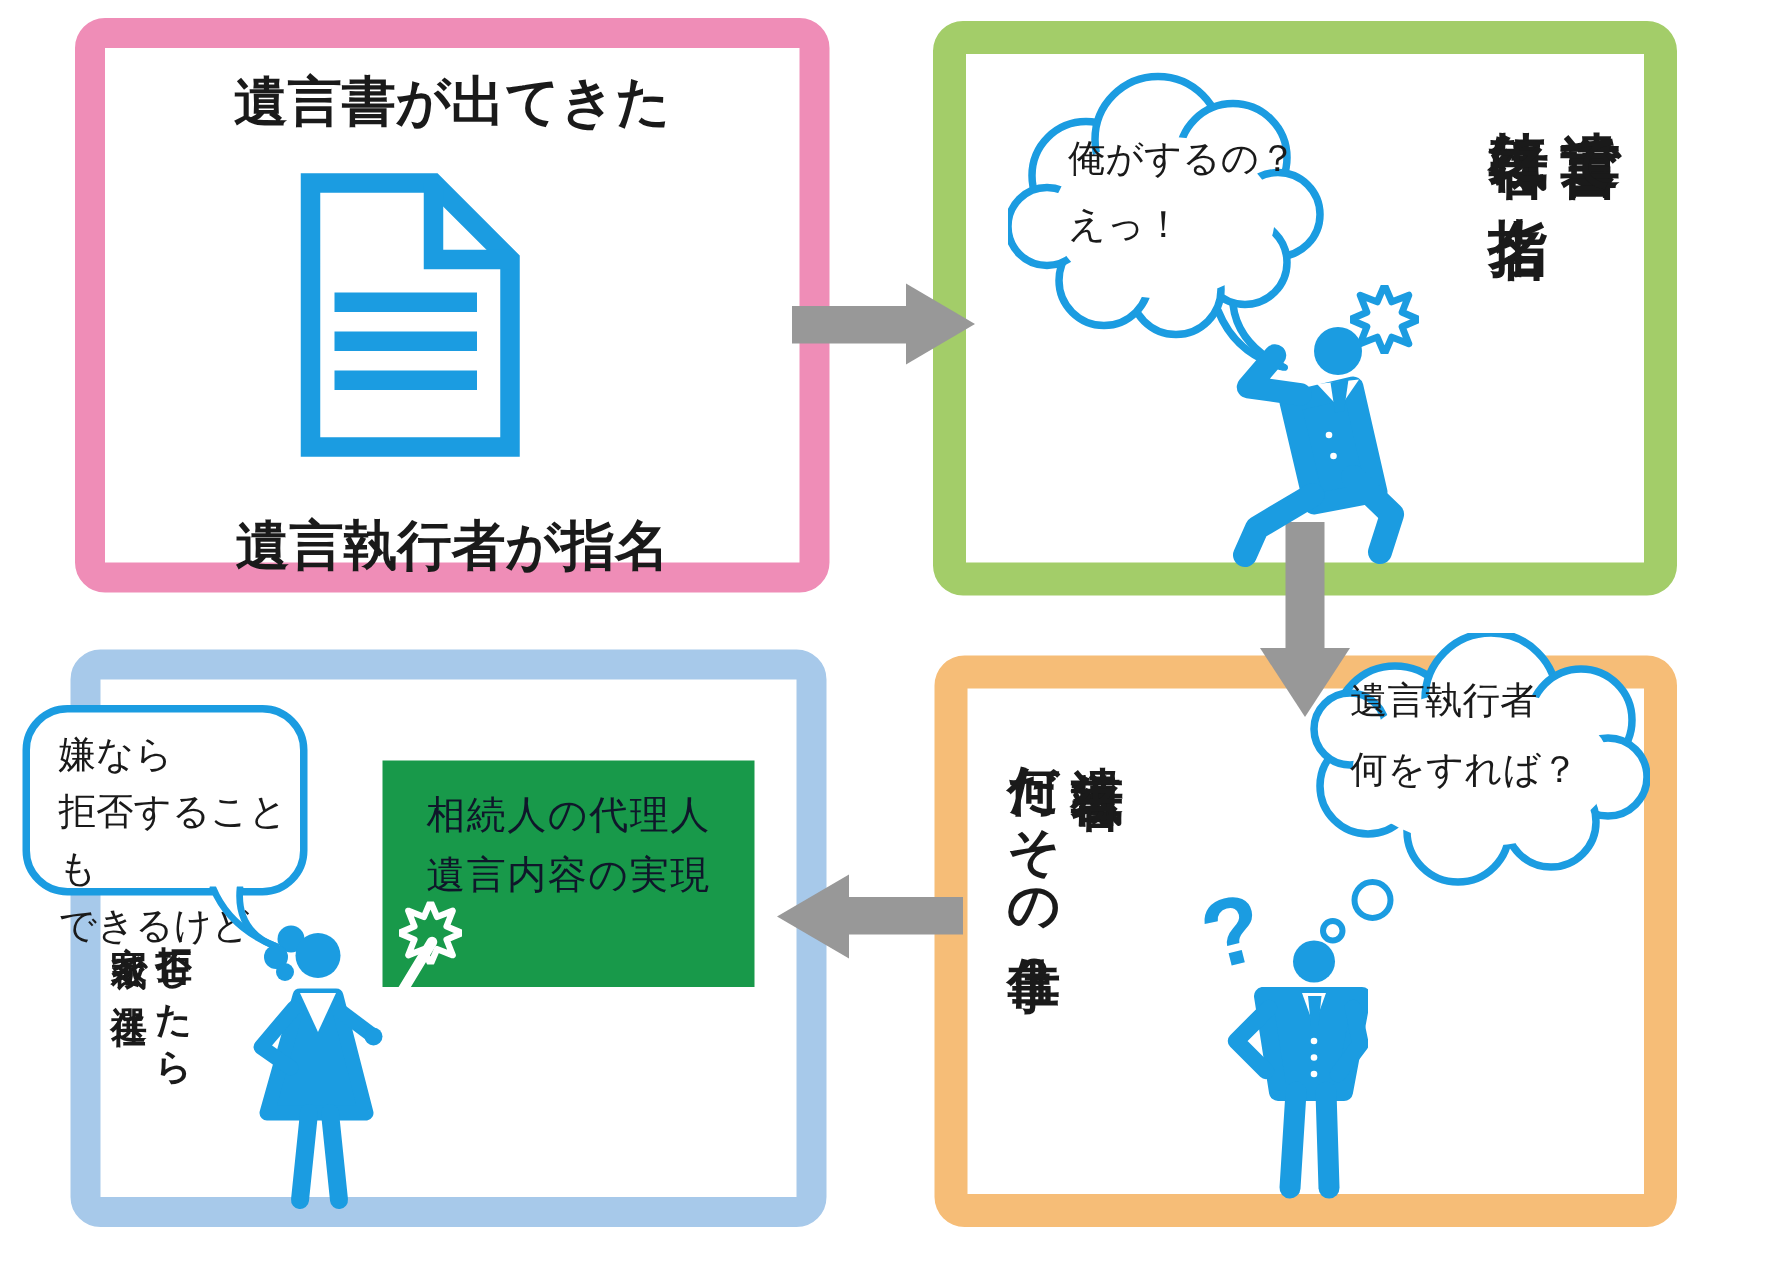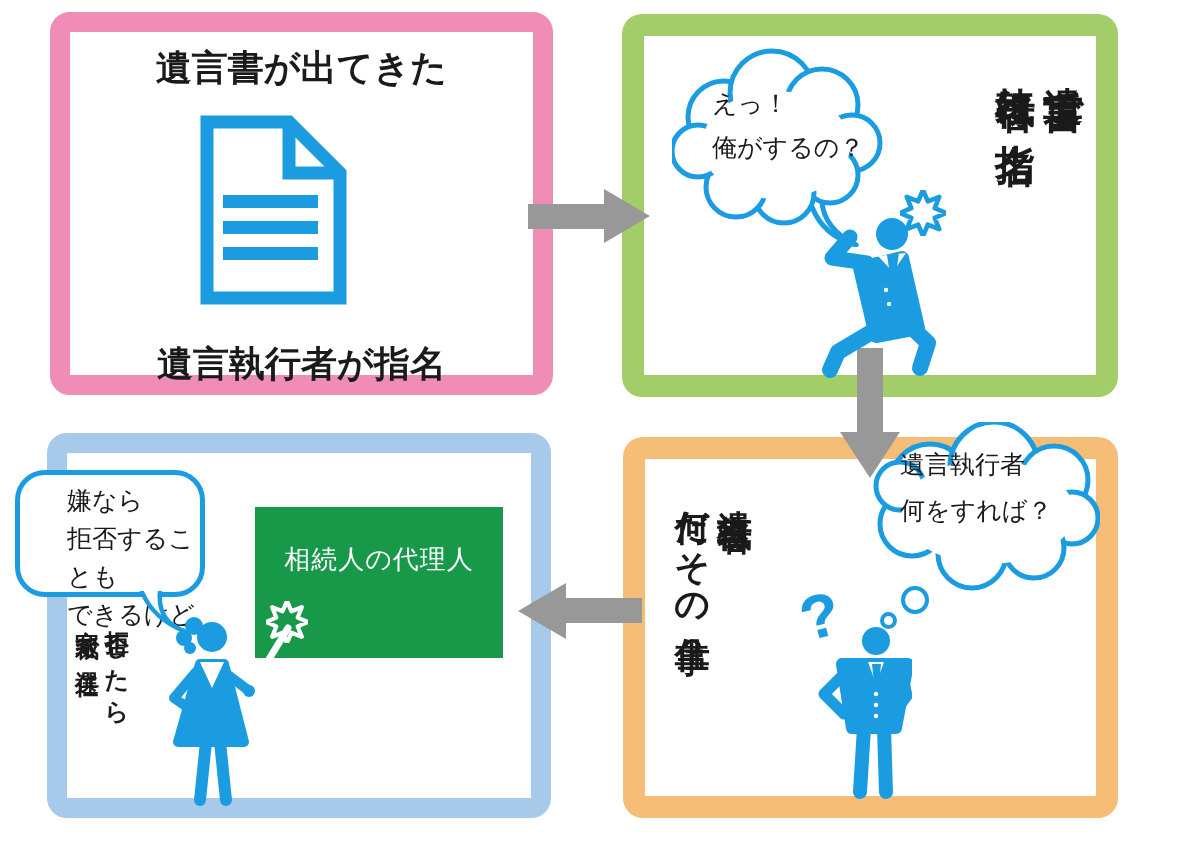--- a/index.html
+++ b/index.html
@@ -1,17 +1,17 @@
 <!DOCTYPE html>
 <html lang="ja"><head>
 <meta charset="utf-8">
 <style>
   html,body{margin:0;padding:0;background:#fff;}
   .stage{position:relative;width:1191px;height:842px;background:#ffffff;overflow:hidden;
-         font-family:Liberation Mono, monospace;color:#1a1a1a;}
+         font-family:Liberation Sans, sans-serif;color:#1a1a1a;}
   .abs{position:absolute;}
   
   .panel{position:absolute;background:#fff;box-sizing:border-box;border-style:solid;border-radius:20px;z-index:1;}
   #panel-pink  {left:50px; top:12px;  width:503px;height:383px;border-width:20px;border-color:#ef8db7;}
   #panel-green {left:622px;top:14px;  width:496px;height:383px;border-width:22px;border-color:#a3cd69;}
   #panel-orange{left:623px;top:437px; width:495px;height:381px;border-width:22px;border-color:#f6bd77;}
   #panel-blue  {left:47px; top:433px; width:504px;height:385px;border-width:20px;border-color:#a7c9ea;}
   
   .shaft{position:absolute;background:#989898;z-index:2;}
   .head{position:absolute;width:0;height:0;z-index:2;}
@@ -29,25 +29,25 @@
          text-orientation:upright;-webkit-text-orientation:upright;font-weight:700;line-height:1.12;}
   #v-green{left:986px;top:55px;height:320px;font-size:40px;letter-spacing:3px;}
   #v-orange{left:666px;top:483px;height:300px;font-size:35px;letter-spacing:2px;}
   #v-blue{left:68px;top:612px;height:150px;font-size:24px;letter-spacing:4px;font-weight:600;}
   .vcol{margin:0 3px;}
   .bubble-lines{position:absolute;z-index:4;font-size:25px;font-weight:500;}
   #cloud-text{left:712px;top:84px;line-height:44px;}
   #thought-text{left:900px;top:444px;line-height:46px;}
   
   #speech3{position:absolute;left:15px;top:470px;width:190px;height:127px;background:#fff;
-           border:5px solid #1b9ce1;border-radius:30px;z-index:3;box-sizing:border-box;padding-left:28px;}
+           border:5px solid #1b9ce1;border-radius:30px;z-index:3;box-sizing:border-box;}
   #speech3-text{padding:9px 0 0 19px;font-size:25px;font-weight:500;line-height:38px;}
   
   #board{position:absolute;left:255px;top:507px;width:248px;height:151px;background:#18994a;z-index:3;}
-  #board-text{color:#ffffff;text-align:center;padding-top:34px;font-size:26px;line-height:40px;font-weight:500;letter-spacing:1px;}
+  #board-text{color:#0f172a;text-align:center;padding-top:16px;font-size:26px;line-height:40px;font-weight:500;letter-spacing:1px;}
   
   .trail{position:absolute;background:#fff;border:4px solid #1b9ce1;border-radius:50%;z-index:3;box-sizing:border-box;}
   #trail1{left:901px;top:586px;width:28px;height:28px;}
   #trail2{left:880px;top:612px;width:17px;height:17px;}
   
   #qmark{left:802px;top:584px;font-size:64px;font-weight:700;color:#1b9ce1;transform:rotate(-14deg);z-index:3;}
   .svgwrap{position:absolute;z-index:3;}
   .over{z-index:4;}
   .over2{z-index:5;}
 </style>
@@ -88,22 +88,22 @@
         <circle cx="112" cy="148" r="30"></circle>
       <circle cx="64" cy="142" r="30"></circle>
         <circle cx="26" cy="106" r="26"></circle>
     </g>
     <ellipse cx="104" cy="100" rx="74" ry="54" fill="#ffffff"></ellipse>
     <path d="M140,162 C148,182 162,194 184,200 C164,190 152,176 150,158 Z" fill="#ffffff"></path>
     <path d="M140,162 C148,182 162,194 184,200" fill="none" stroke="#1b9ce1" stroke-width="5" stroke-linecap="round"></path>
     <path d="M184,200 C164,190 152,176 150,158" fill="none" stroke="#1b9ce1" stroke-width="5" stroke-linecap="round"></path>
   </svg>
   <div class="bubble-lines" id="cloud-text">
+    <div>俺がするの？</div>
     <div>えっ！</div>
-    <div>俺がするの？</div>
   </div>
   <svg class="svgwrap over" style="left:900px;top:190px;" width="46" height="46" viewBox="0 0 40 40">
     <polygon points="40,20 30.2,24.2 34.1,34.1 24.2,30.2 20,40 15.8,30.2 5.9,34.1 9.8,24.2 0,20 9.8,15.8 5.9,5.9 15.8,9.8 20,0 24.2,9.8 34.1,5.9 30.2,15.8" fill="none" stroke="#1b9ce1" stroke-width="4" stroke-linejoin="round"></polygon>
   </svg>
   <svg class="svgwrap over" style="left:812px;top:212px;" width="150" height="170" viewBox="0 0 150 170">
     <g fill="#1b9ce1" stroke="#1b9ce1" stroke-linejoin="round" stroke-linecap="round">
       <circle cx="80" cy="22" r="16" stroke="none"></circle>
       <polygon points="48,56 90,46 106,116 64,124" stroke-width="14"></polygon>
       <polyline points="55,51 20,46 38,25" fill="none" stroke-width="15"></polyline>
       <polyline points="63,118 26,140 18,158" fill="none" stroke-width="16"></polyline>
@@ -171,20 +171,21 @@
     <path d="M6,1 C14,20 28,32 48,40" fill="none" stroke="#1b9ce1" stroke-width="4.5" stroke-linecap="round"></path>
     <path d="M48,40 C32,34 22,22 24,1" fill="none" stroke="#1b9ce1" stroke-width="4.5" stroke-linecap="round"></path>
   </svg>
   <div class="vtext" id="v-blue">
     <div class="vcol">拒否したら</div>
     <div class="vcol">家裁で選任</div>
   </div>
   <div id="board">
     <div id="board-text">
       <div>相続人の代理人</div>
+      <div>遺言内容の実現</div>
     </div>
   </div>
   <svg class="svgwrap over" style="left:238px;top:598px;" width="60" height="104" viewBox="0 0 60 104">
     <line x1="10" y1="96" x2="50" y2="30" stroke="#ffffff" stroke-width="7" stroke-linecap="round"></line>
   </svg>
   <svg class="svgwrap over2" style="left:266px;top:601px;" width="42" height="42" viewBox="0 0 40 40">
     <polygon points="40,20 30.2,24.2 34.1,34.1 24.2,30.2 20,40 15.8,30.2 5.9,34.1 9.8,24.2 0,20 9.8,15.8 5.9,5.9 15.8,9.8 20,0 24.2,9.8 34.1,5.9 30.2,15.8" fill="none" stroke="#ffffff" stroke-width="4" stroke-linejoin="round"></polygon>
   </svg>
   <svg class="svgwrap over" style="left:150px;top:614px;" width="112" height="194" viewBox="0 0 112 194">
     <g fill="#1b9ce1" stroke="#1b9ce1" stroke-linejoin="round" stroke-linecap="round">

